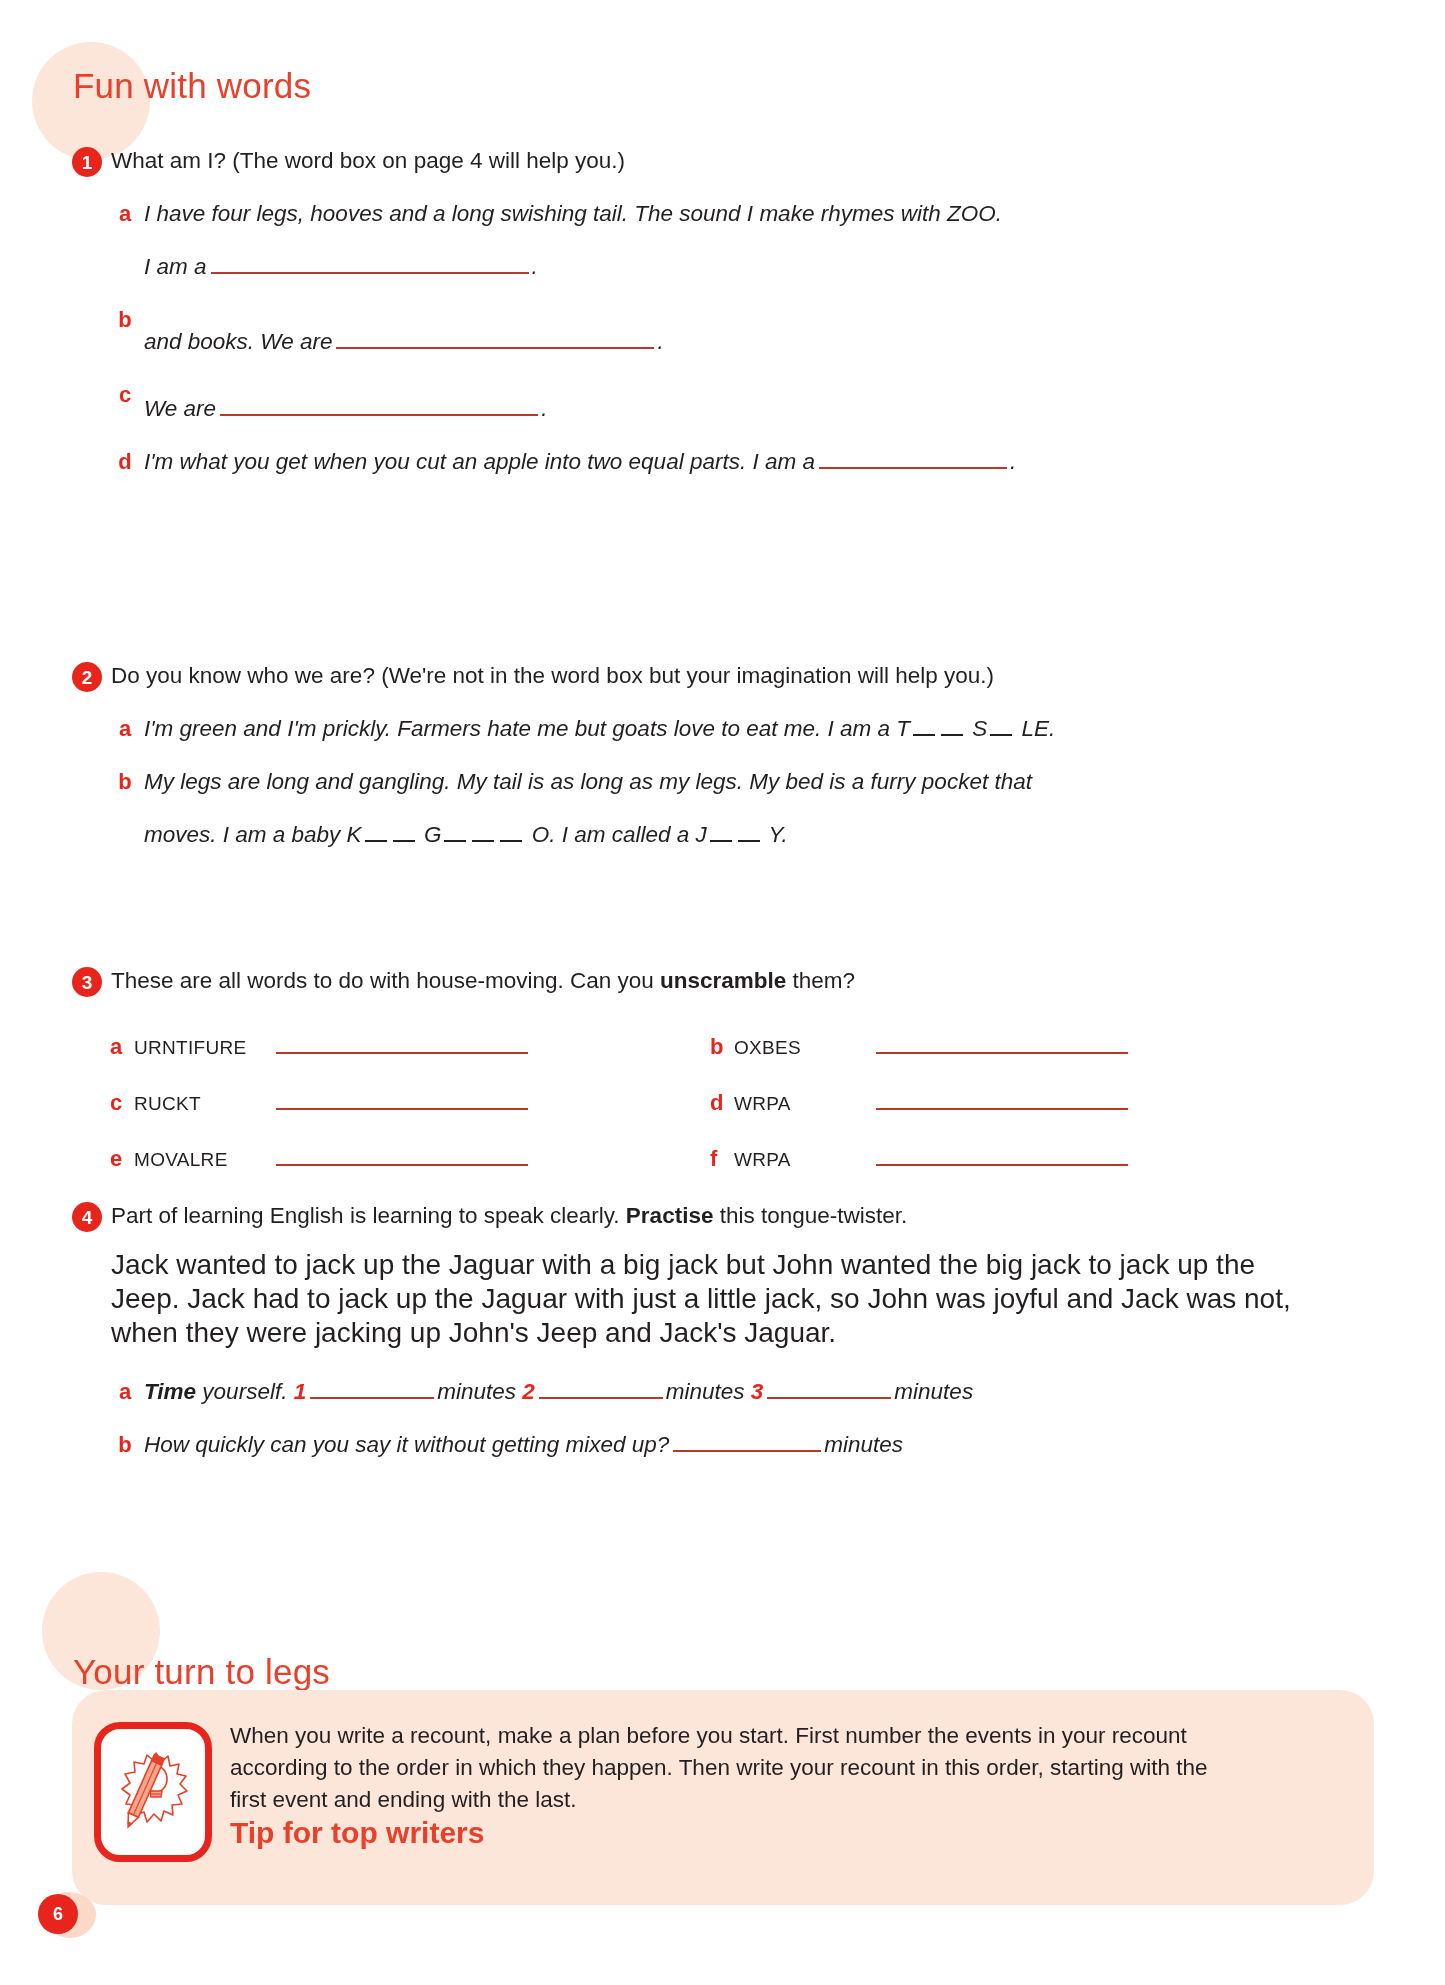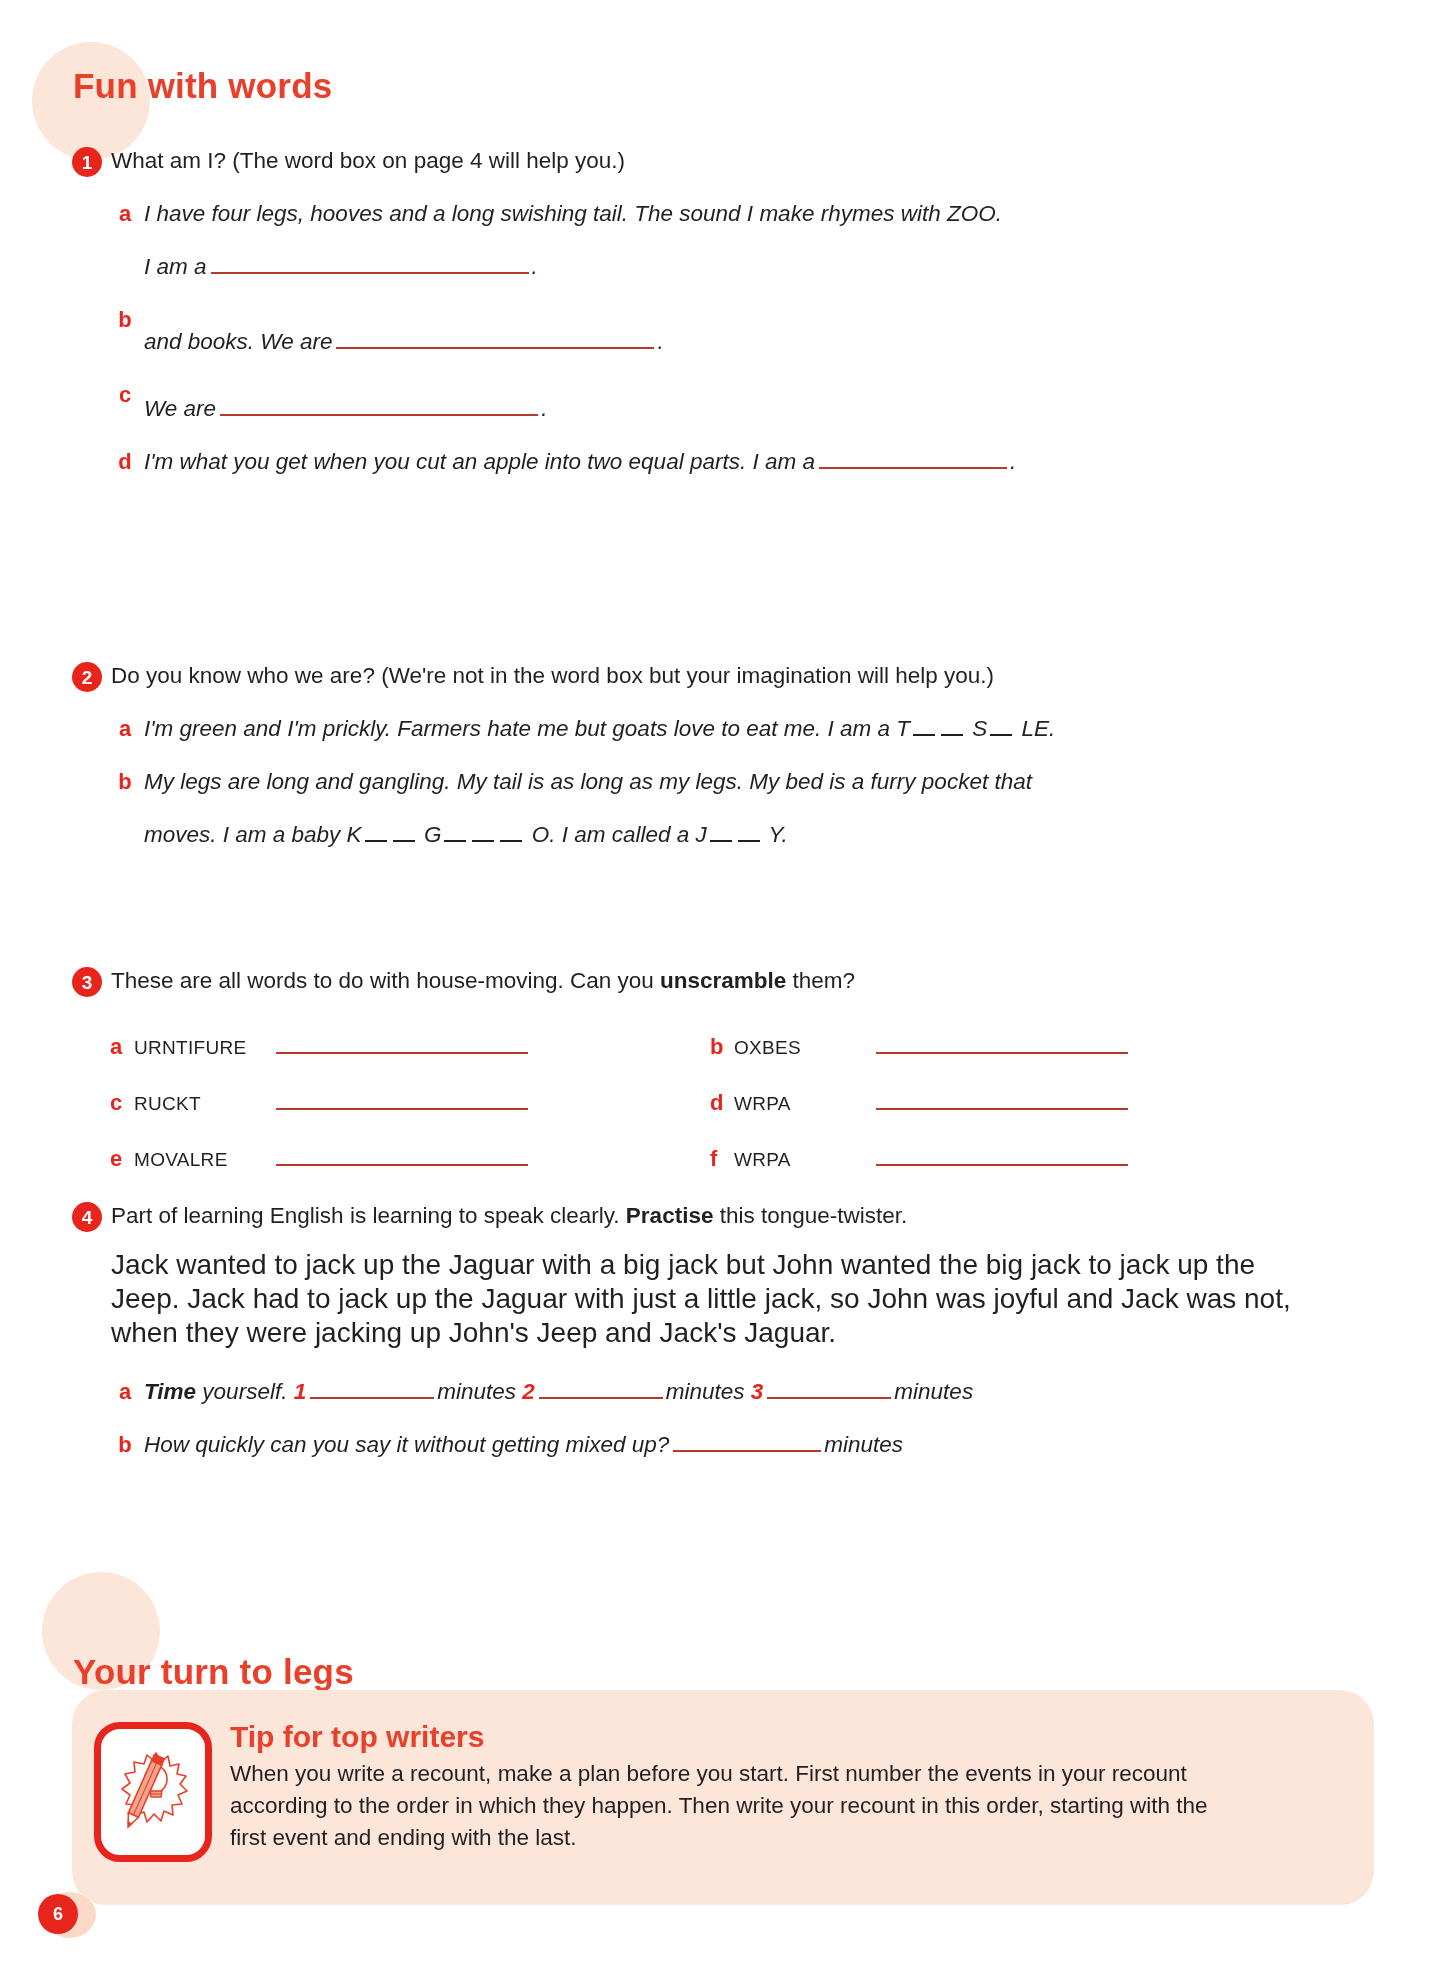--- a/index.html
+++ b/index.html
@@ -40,21 +40,21 @@
   .page {
     position: absolute;
     inset: 0;
     z-index: 2;
   }
 
   
   .section-heading {
     position: absolute;
     font-size: 35px;
-    font-weight: bold;
+    font-weight: normal;
     color: #e8402a;
     letter-spacing: 0.2px;
   }
   #heading-fun { left: 73px; top: 66px; }
   #heading-write { left: 73px; top: 1652px; }
 
   
   .q-block { position: absolute; left: 72px; width: 1300px; }
 
   .q-row {
@@ -404,22 +404,22 @@
         <g transform="rotate(24 26 52)">
           <rect x="20" y="14" width="11" height="58" fill="#f4a58c" stroke="#e8402a" stroke-width="1.6"></rect>
           <line x1="25.5" y1="14" x2="25.5" y2="72" stroke="#e8402a" stroke-width="1.1"></line>
           <polygon points="20,72 31,72 25.5,85" fill="#ffffff" stroke="#e8402a" stroke-width="1.6"></polygon>
           <polygon points="22.5,80 28.5,80 25.5,85" fill="#e8402a"></polygon>
           <rect x="20" y="8" width="11" height="7" fill="#e8402a" stroke="#e8402a" stroke-width="1.4"></rect>
         </g>
       </svg>
     </div>
     <div id="tip-texts">
+      <div id="tip-body">When you write a recount, make a plan before you start. First number the events in your recount according to the order in which they happen. Then write your recount in this order, starting with the first event and ending with the last.</div>
       <div id="tip-title">Tip for top writers</div>
-      <div id="tip-body">When you write a recount, make a plan before you start. First number the events in your recount according to the order in which they happen. Then write your recount in this order, starting with the first event and ending with the last.</div>
     </div>
   </div>
 
   <div id="page-number-wrap">
     <div id="page-number-blob"></div>
     <div id="page-number-circle">6</div>
   </div>
 
 </div>
 

